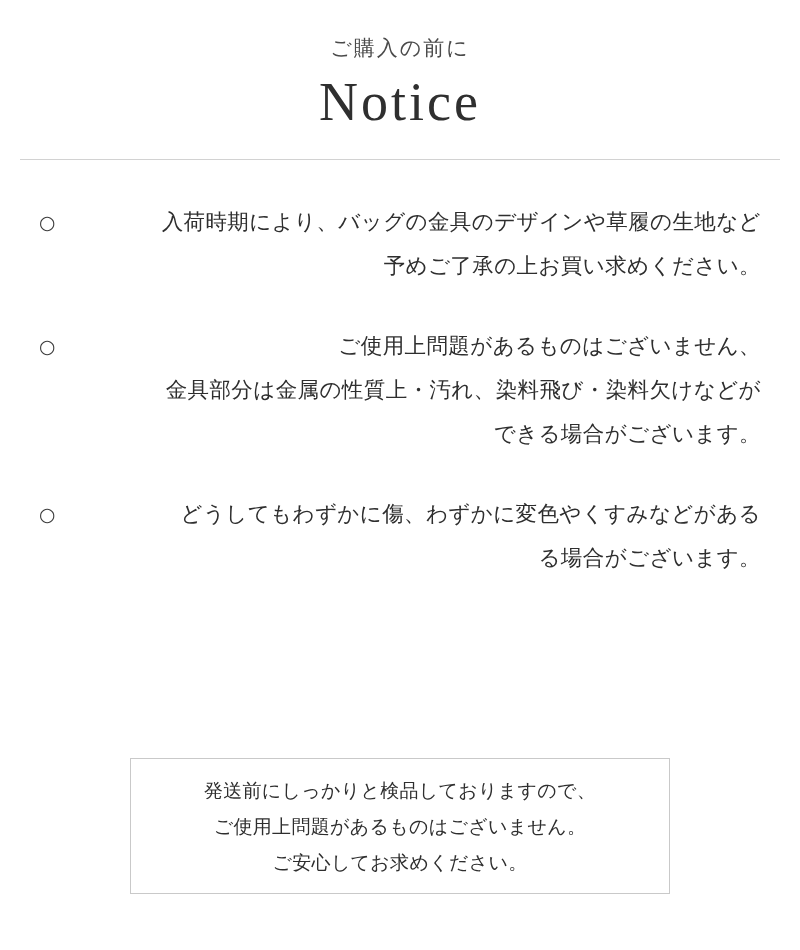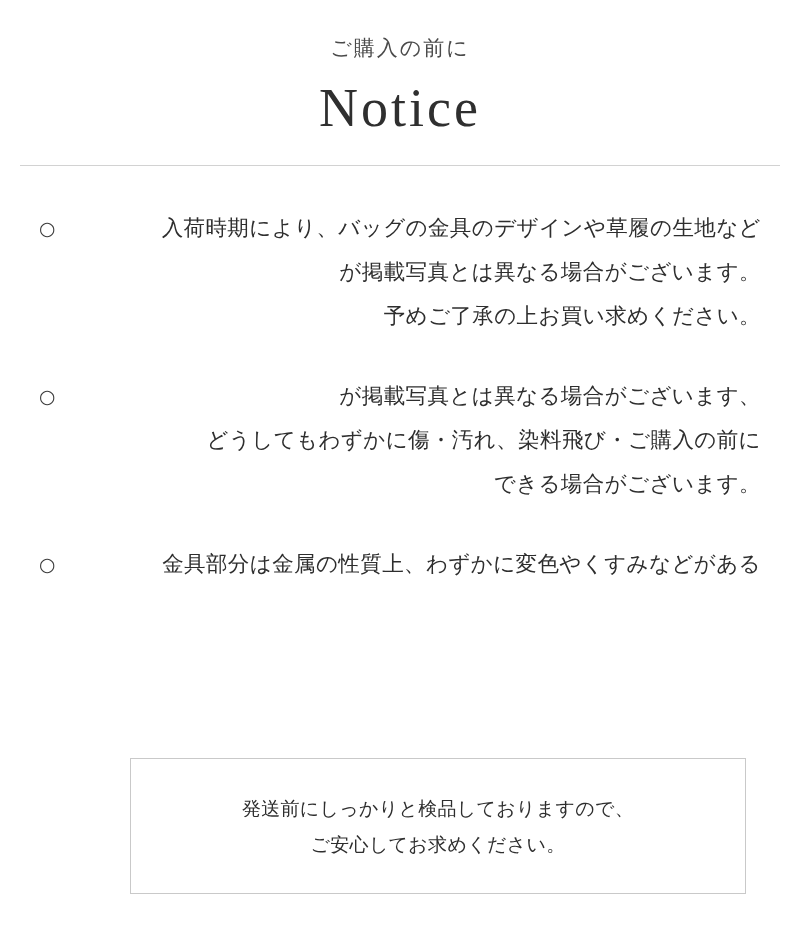--- a/index.html
+++ b/index.html
@@ -32,21 +32,21 @@
     font-size: 21px;
     letter-spacing: 2px;
     color: #4a4a4a;
     line-height: 1.4;
   }
   .header-title {
     font-size: 54px;
     letter-spacing: 3px;
     color: #2f2f2f;
     line-height: 1.25;
-    margin-top: 12px;
+    margin-top: 6px;
     font-weight: 400;
   }
 
   .divider {
     width: 760px;
     height: 1px;
     background: #d2d2d2;
     margin: 22px auto 0 auto;
   }
 
@@ -82,21 +82,21 @@
   }
   .note-line.indent {
     padding-left: 2px;
   }
 
   
   .footer-box {
     position: absolute;
     left: 130px;
     top: 758px;
-    width: 616px;
+    width: 540px;
     height: 136px;
     border: 1px solid #c9c9c9;
     box-sizing: border-box;
     display: flex;
     flex-direction: column;
     align-items: center;
     justify-content: center;
     font-family: "DejaVu Sans", "Liberation Sans", sans-serif;
   }
   .footer-line {
@@ -119,41 +119,42 @@
   </div>
 
   <div class="divider"></div>
 
   <div class="notes">
 
     <div class="note-item">
       <div class="note-marker">○</div>
       <div class="note-lines">
         <div class="note-line">入荷時期により、バッグの金具のデザインや草履の生地など</div>
-        <div class="note-line indent">が掲載写真とは異なる場合がございます。</div>
         <div class="note-line indent">予めご了承の上お買い求めください。</div>
       </div>
     </div>
 
     <div class="note-item">
       <div class="note-marker">○</div>
       <div class="note-lines">
-        <div class="note-line indent">が掲載写真とは異なる場合がございます、</div>
-        <div class="note-line indent">どうしてもわずかに傷・汚れ、染料飛び・ご購入の前に</div>
+        <div class="note-line indent">ご使用上問題があるものはございません、</div>
+        <div class="note-line indent">金具部分は金属の性質上・汚れ、染料飛び・染料欠けなどが</div>
         <div class="note-line indent">できる場合がございます。</div>
       </div>
     </div>
 
     <div class="note-item">
       <div class="note-marker">○</div>
       <div class="note-lines">
-        <div class="note-line">金具部分は金属の性質上、わずかに変色やくすみなどがある</div>
+        <div class="note-line">どうしてもわずかに傷、わずかに変色やくすみなどがある</div>
+        <div class="note-line indent">る場合がございます。</div>
       </div>
     </div>
 
   </div>
 
   <div class="footer-box">
     <div class="footer-line">発送前にしっかりと検品しておりますので、</div>
+    <div class="footer-line">ご使用上問題があるものはございません。</div>
     <div class="footer-line">ご安心してお求めください。</div>
   </div>
 
 </div>
 
 </body></html>

